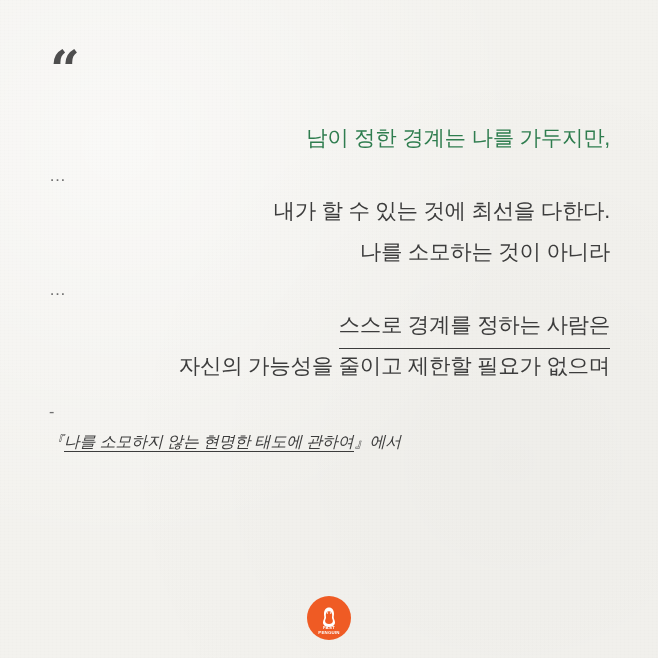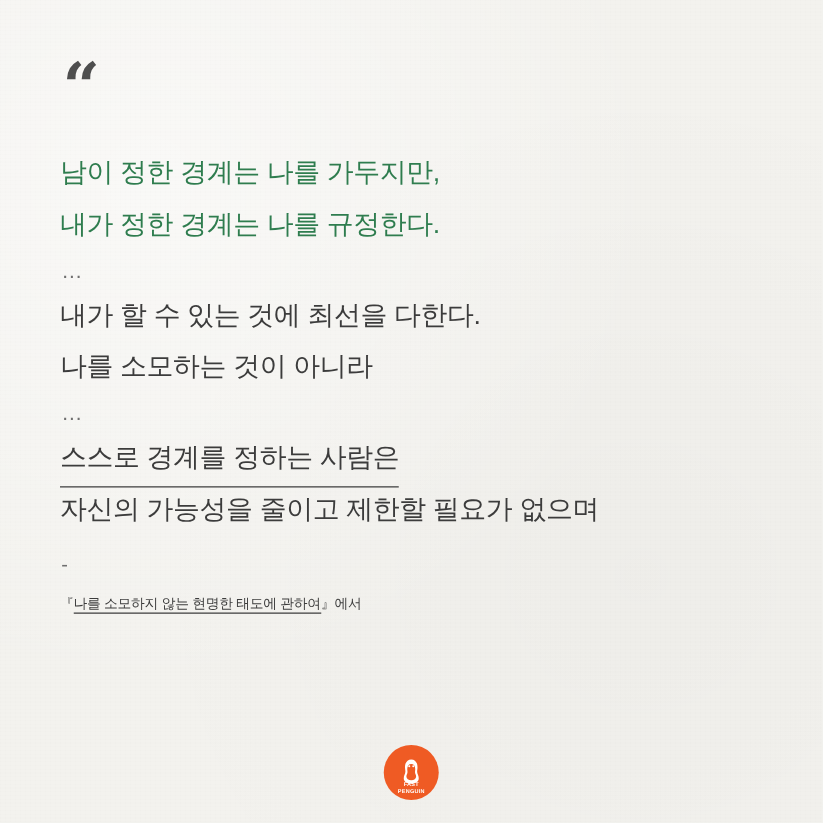--- a/index.html
+++ b/index.html
@@ -50,20 +50,21 @@
   }
   .stanza {
     margin: 0 0 0 0;
   }
   .line {
     font-size: 21.5px;
     line-height: 41px;
     color: #3c3c3c;
     white-space: nowrap;
     letter-spacing: -0.3px;
+    text-align: right;
   }
   .line.green {
     color: #2f7d4f;
   }
   .line .ul {
     border-bottom: 1.5px solid #3c3c3c;
     padding-bottom: 11px;
   }
   .sep {
     color: #6f6f6f;
@@ -73,24 +74,25 @@
     margin: 2px 0 2px 1px;
     height: 28px;
   }
   .dash {
     color: #6f6f6f;
     font-size: 16px;
     line-height: 22px;
     margin: 14px 0 6px 1px;
   }
   .source {
-    font-size: 11px;
+    font-size: 16px;
     line-height: 26px;
     color: #3c3c3c;
     letter-spacing: -0.2px;
+    font-style: italic;
   }
   .source .title {
     border-bottom: 1.3px solid #3c3c3c;
     padding-bottom: 1px;
   }
   .logo-wrap {
     position: absolute;
     left: 0;
     right: 0;
     bottom: 18px;
@@ -132,21 +134,20 @@
 
 <div class="card">
   <div class="grain"></div>
 
   <div class="content">
 
     <div class="quote-mark">“</div>
 
     <div class="stanza">
       <div class="line green">남이 정한 경계는 나를 가두지만,</div>
-      <div class="line green">내가 정한 경계는 나를 규정한다.</div>
     </div>
 
     <div class="sep">…</div>
 
     <div class="stanza">
       <div class="line">내가 할 수 있는 것에 최선을 다한다.</div>
       <div class="line">나를 소모하는 것이 아니라</div>
     </div>
 
     <div class="sep">…</div>

